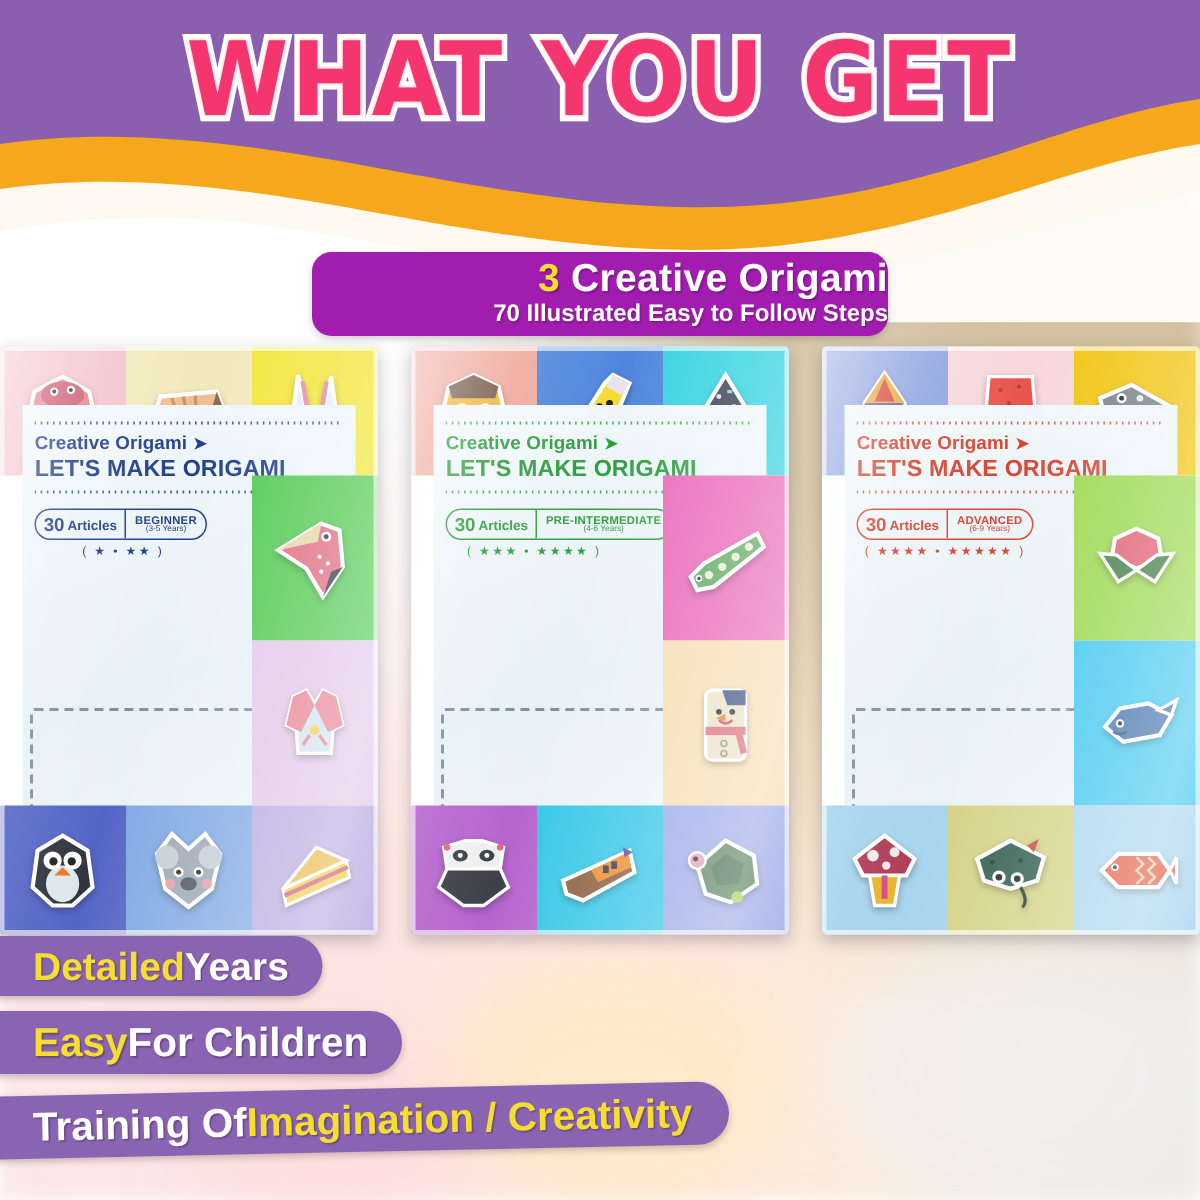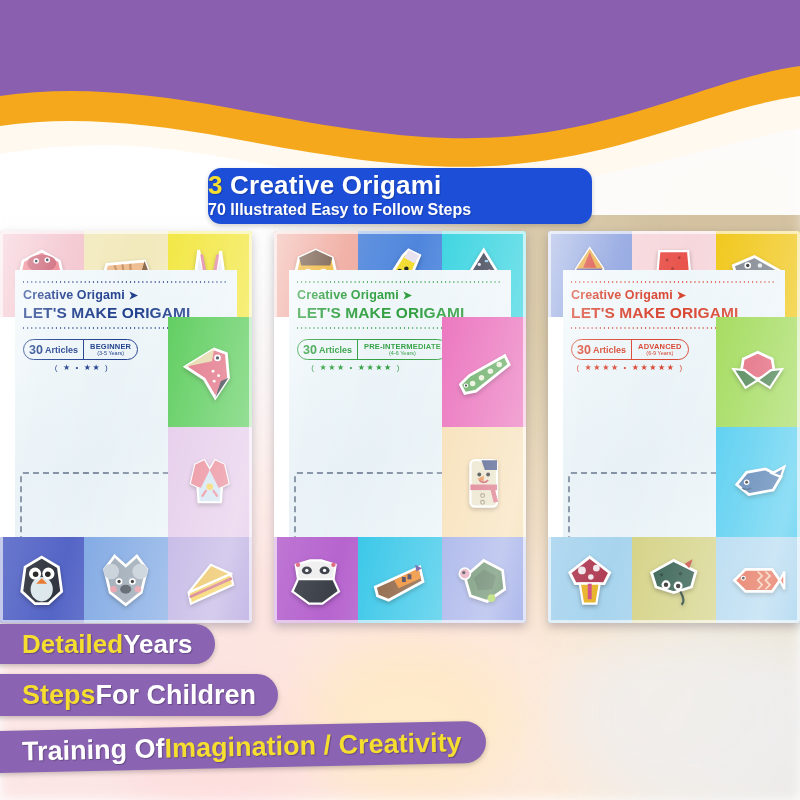--- a/index.html
+++ b/index.html
@@ -44,22 +44,22 @@
     -webkit-text-stroke:7px #ffffff;
     paint-order:stroke fill;
     text-shadow:0 0 2px rgba(245,53,110,.45);
     transform:scaleX(1.06) scaleY(1.18);
     white-space:nowrap;
   }
 
   
   .sub-banner{
     position:absolute;left:208px;top:168px;width:384px;height:56px;
-    background:#1d4ed8;border-radius:13px;
-    display:flex;flex-direction:column;align-items:flex-start;justify-content:center;
+    background:#a21caf;border-radius:13px;
+    display:flex;flex-direction:column;align-items:flex-end;justify-content:center;
     box-shadow:0 2px 5px rgba(0,0,0,.18);
   }
   .sub-line1{
     font-size:26px;font-weight:bold;color:#ffffff;line-height:1;
     letter-spacing:.2px;text-shadow:1px 1px 1px rgba(0,0,0,.22);
   }
   .sub-line1 .num{color:#F5DE2F;}
   .sub-line2{
     font-size:16px;font-weight:bold;color:#ffffff;line-height:1.2;margin-top:2px;
     text-shadow:1px 1px 1px rgba(0,0,0,.18);
@@ -176,20 +176,23 @@
     <div class="blob" style="left:120px;top:680px;width:200px;height:140px;background:rgba(255,215,215,.5);"></div>
   </div>
 
   <svg class="topwaves" viewBox="0 0 800 215" preserveAspectRatio="none">
     <path d="M0,0 H800 V118 C700,92 640,150 540,170 C430,192 300,150 180,132 C110,121 50,124 0,132 Z" fill="#8A5FB0"></path>
     <path d="M0,96 C70,86 140,92 230,108 C350,130 450,150 560,130 C660,112 720,78 800,66 V128
              C700,148 620,178 520,186 C400,196 300,168 190,152 C110,140 50,146 0,154 Z" fill="#F5A81C"></path>
     <path d="M0,126 C70,116 140,122 230,138 C350,160 450,178 560,158 C660,140 720,108 800,96 V215 H0 Z" fill="#FFFFFF" opacity="0.93"></path>
   </svg>
 
+  <div class="title-wrap">
+    <div class="title">WHAT YOU GET</div>
+  </div>
 
   <div class="sub-banner">
     <div class="sub-line1">
       <span class="num">3</span>
       <span>Creative Origami</span>
     </div>
     <div class="sub-line2">70 Illustrated Easy to Follow Steps</div>
   </div>
 
   <div class="packs">
@@ -582,21 +585,21 @@
     </div>
 
   </div>
 
   <div class="features">
     <div class="feat feat-1">
       <span class="hl">Detailed</span>
       <span> Years</span>
     </div>
     <div class="feat feat-2">
-      <span class="hl">Steps</span>
+      <span class="hl">Easy</span>
       <span> For Children</span>
     </div>
     <div class="feat feat-3">
       <span>Training Of </span>
       <span class="hl">Imagination / Creativity</span>
     </div>
   </div>
 
 </div>
 

